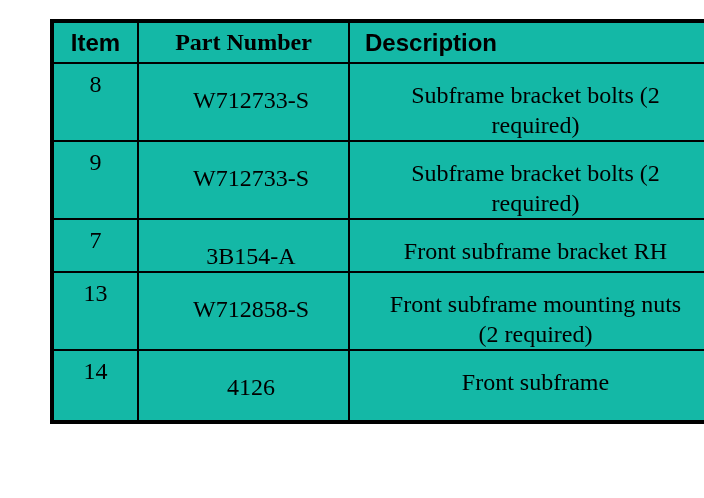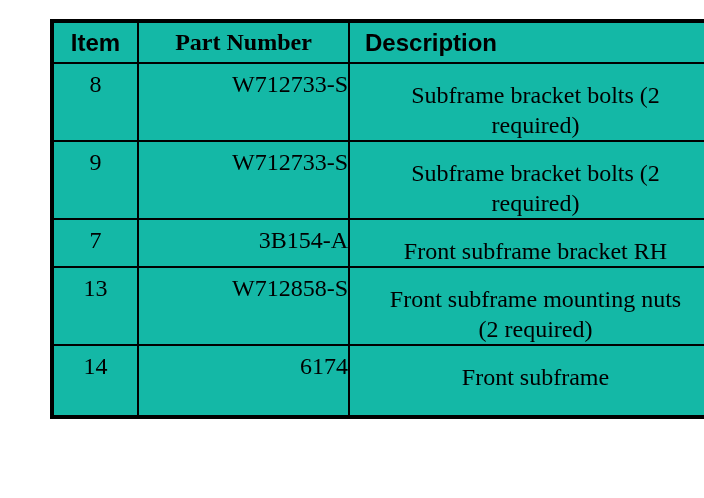--- a/index.html
+++ b/index.html
@@ -61,23 +61,23 @@
     font-size: 24px;
     line-height: 30px;
     vertical-align: top;
     padding: 0;
   }
   td.item {
     text-align: center;
     padding-top: 5px;
   }
   td.part {
-    text-align: right;
+    text-align: center;
     padding-left: 15px;
-    padding-top: 5px;
+    padding-top: 21px;
   }
   td.desc {
     text-align: center;
     padding-left: 8px;
     padding-right: 4px;
     padding-top: 16px;
     white-space: pre-line;
   }
 </style>
 </head>
@@ -122,18 +122,18 @@
 
   <tr>
     <td class="item">13</td>
     <td class="part">W712858-S</td>
     <td class="desc">Front subframe mounting nuts
 (2 required)</td>
   </tr>
 
   <tr>
     <td class="item">14</td>
-    <td class="part">6174</td>
+    <td class="part">4126</td>
     <td class="desc">Front subframe</td>
   </tr>
 </tbody>
   </table>
 </div>
 
 </body></html>

